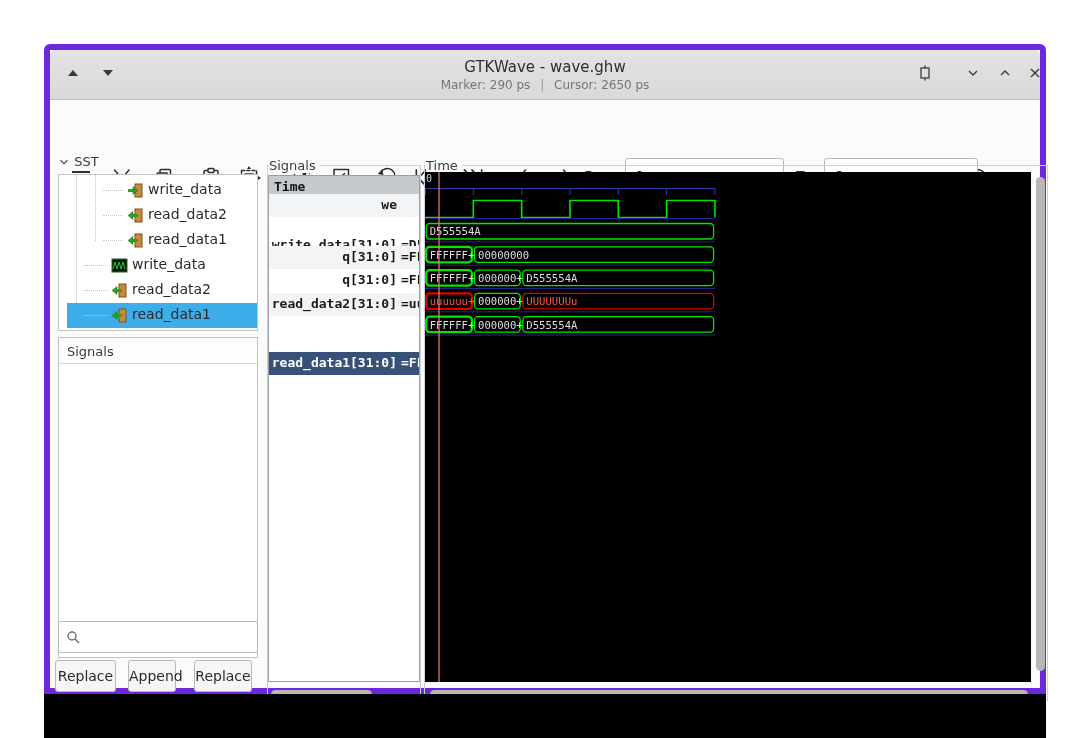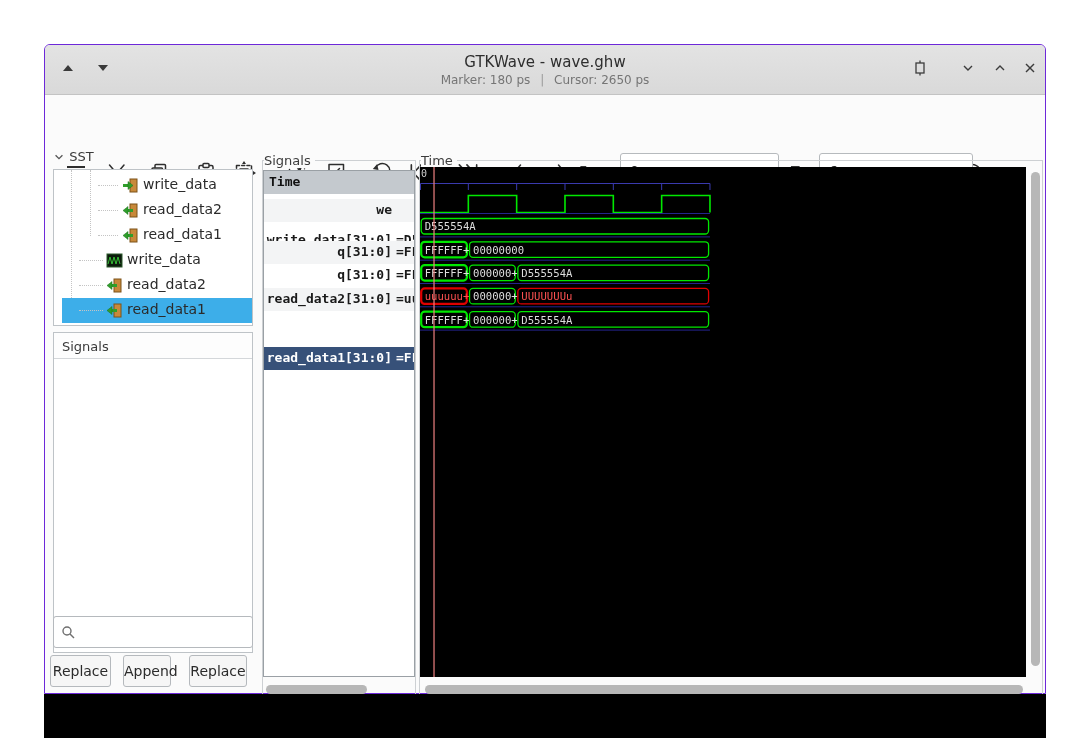--- a/index.html
+++ b/index.html
@@ -2,21 +2,21 @@
 <html><head>
 <meta charset="utf-8">
 <style>
   * { box-sizing: border-box; margin: 0; padding: 0; }
   html,body { width:1090px; height:738px; background:#ffffff;
     font-family:"DejaVu Sans","Liberation Sans",sans-serif; }
   .abs { position:absolute; }
 
   
   .win { position:absolute; left:44px; top:44px; width:1002px; height:650px;
-    background:#fbfbfb; border:1px solid #6d28d9; border-radius:6px 6px 0 0; }
+    background:#fbfbfb; border:6px solid #6d28d9; border-radius:6px 6px 0 0; }
   .black-strip { position:absolute; left:44px; top:694px; width:1002px; height:44px; background:#000; }
 
   
   .titlebar { position:absolute; left:0; top:0; width:100%; height:50px;
     background:linear-gradient(#e3e3e3,#d9d9d9); border-bottom:1px solid #c3c3c3;
     border-radius:5px 5px 0 0; }
   .tb-title { position:absolute; left:0; right:0; top:8px; text-align:center;
     font-size:15px; color:#2e2e2e; }
   .tb-sub { position:absolute; left:0; right:0; top:28px; text-align:center;
     font-size:12px; color:#757575; }
@@ -96,21 +96,21 @@
           <polygon points="7,2 12,8 2,8" fill="#3a3a3a"></polygon>
         </svg>
     </div>
     <div class="tb-btn" style="left:49px;">
       <svg width="14" height="10" viewBox="0 0 14 10">
           <polygon points="2,2 12,2 7,8" fill="#3a3a3a"></polygon>
         </svg>
     </div>
     <div class="tb-title">GTKWave - wave.ghw</div>
     <div class="tb-sub">
-      <span>Marker: 180 ps</span>
+      <span>Marker: 290 ps</span>
       <span style="margin:0 6px;color:#9a9a9a;">|</span>
       <span>Cursor: 2650 ps</span>
     </div>
     <div class="tb-btn" style="left:866px;">
       <svg width="16" height="16" viewBox="0 0 16 16" fill="none" stroke="#3c3c3c" stroke-width="1.3">
           <rect x="4" y="3" width="8" height="10"></rect>
           <line x1="8" y1="0.5" x2="8" y2="3"></line>
           <line x1="8" y1="13" x2="8" y2="15.5"></line>
         </svg>
     </div>
@@ -312,21 +312,21 @@
   <button class="btn" style="left:5px;width:61px;">Replace</button>
   <button class="btn" style="left:78px;width:48px;">Append</button>
   <button class="btn" style="left:144px;width:58px;">Replace</button>
 
   <div class="frame" style="left:217px;top:115px;width:154px;height:536px;">
     <span class="frame-label">Signals</span>
   </div>
   <div class="namebox" id="namebox">
     <div class="time-header">Time</div>
     <div id="signal-name-rows">
-        <div class="sig-row alt" style="top: 28px; gap: 48px;"><span class="nm">we</span><span class="vl">=0</span></div>
+        <div class="sig-row alt" style="top: 18px; gap: 48px;"><span class="nm">we</span><span class="vl">=0</span></div>
         <div class="sig-row" style="top: 58px;"><span class="nm">write_data[31:0]</span><span class="vl">=D555554A</span></div>
         <div class="sig-row alt" style="top: 70.1px;"><span class="nm">q[31:0]</span><span class="vl">=FFFFFFFF</span></div>
         <div class="sig-row" style="top: 93.4px;"><span class="nm">q[31:0]</span><span class="vl">=FFFFFFFF</span></div>
         <div class="sig-row alt" style="top: 116.7px;"><span class="nm">read_data2[31:0]</span><span class="vl">=uuuuuuuu</span></div>
         <div class="sig-row sel" style="top: 140px; margin-top: 36px;"><span class="nm">read_data1[31:0]</span><span class="vl">=FFFFFFFF</span></div>
       </div>
   </div>
   <div class="hsb-thumb" style="left:221px;width:101px;"></div>
 
   <div class="frame" style="left:374px;top:115px;width:624px;height:536px;">

